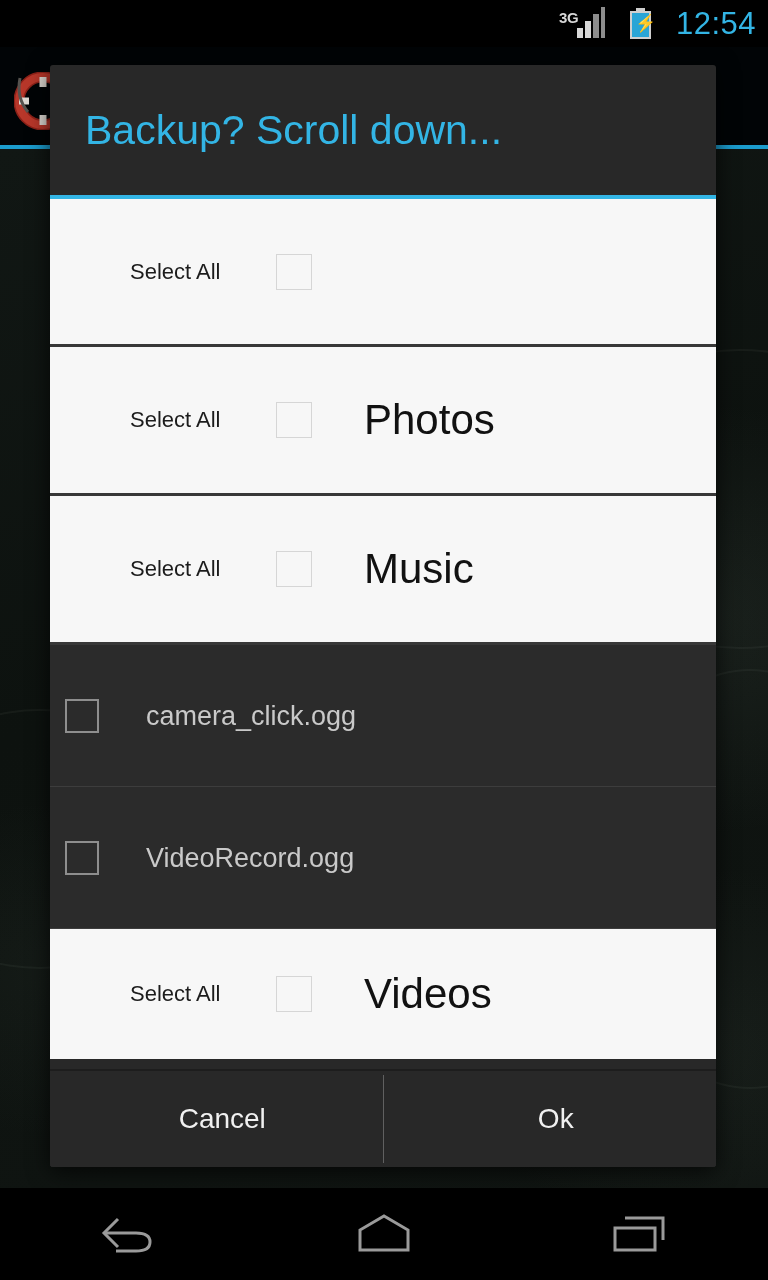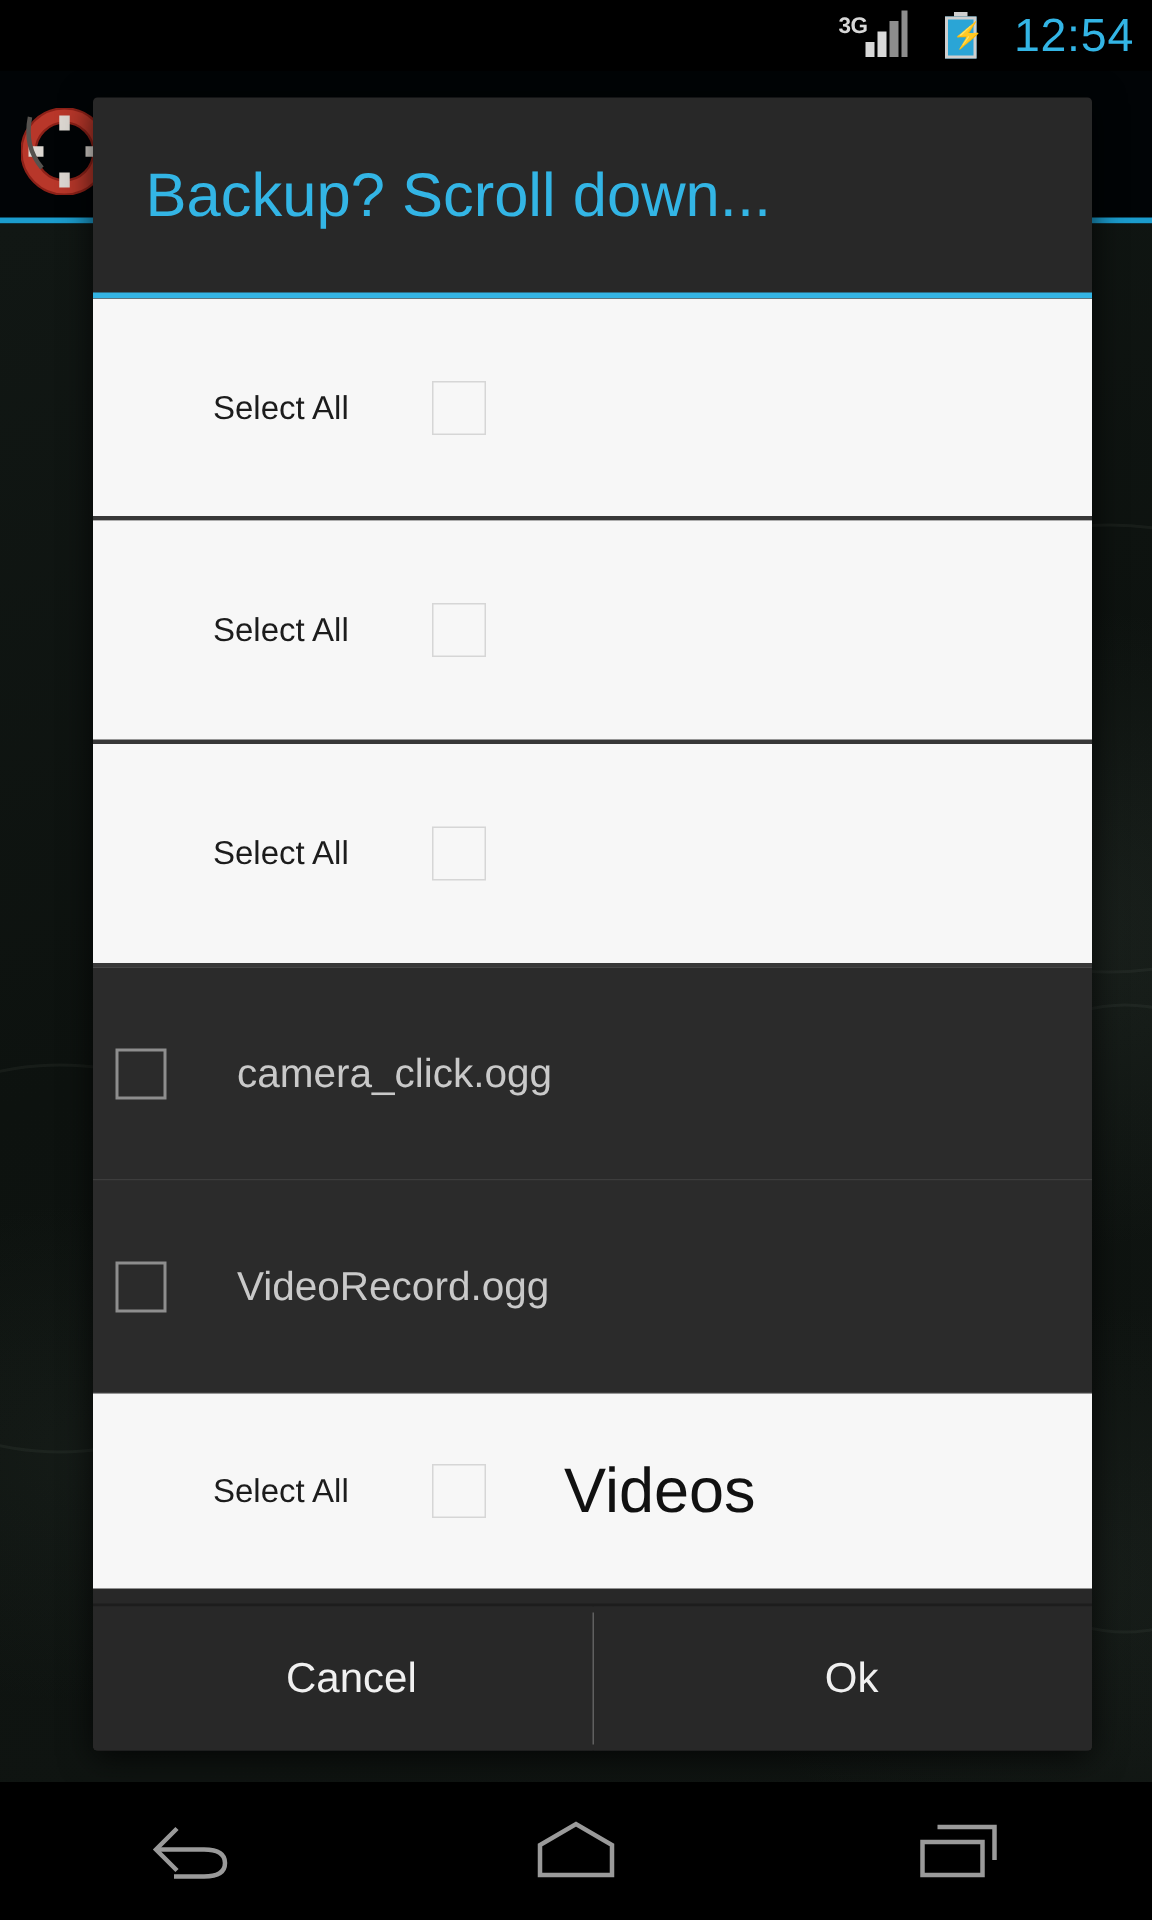--- a/index.html
+++ b/index.html
@@ -137,21 +137,20 @@
   #dialog {
     position: absolute;
     left: 50px; top: 65px;
     width: 666px;
     height: 1102px;
     background: #282828;
     border-radius: 3px;
     box-shadow: 0 4px 22px rgba(0,0,0,0.75);
     z-index: 30;
     overflow: hidden;
-    margin-left: 12px;
   }
   #dialog-title {
     position: absolute;
     left: 0; top: 0;
     width: 666px;
     height: 130px;
     display: flex;
     align-items: center;
     padding-left: 35px;
   }
@@ -346,25 +345,27 @@
     <div id="dialog-list">
 
       <div class="group-row" style="height:148px;">
         <span class="select-all-label">Select All</span>
         <span class="cb-light"></span>
       </div>
 
       <div class="group-row" style="height:149px;">
         <span class="select-all-label">Select All</span>
         <span class="cb-light"></span>
+        <span class="group-title">Photos</span>
       </div>
 
       <div class="group-row" style="height:149px;">
         <span class="select-all-label">Select All</span>
         <span class="cb-light"></span>
+        <span class="group-title">Music</span>
       </div>
 
       <div class="file-row" style="height:142px;">
         <span class="cb-dark"></span>
         <span class="file-name">camera_click.ogg</span>
       </div>
 
       <div class="file-row" style="height:142px;">
         <span class="cb-dark"></span>
         <span class="file-name">VideoRecord.ogg</span>

